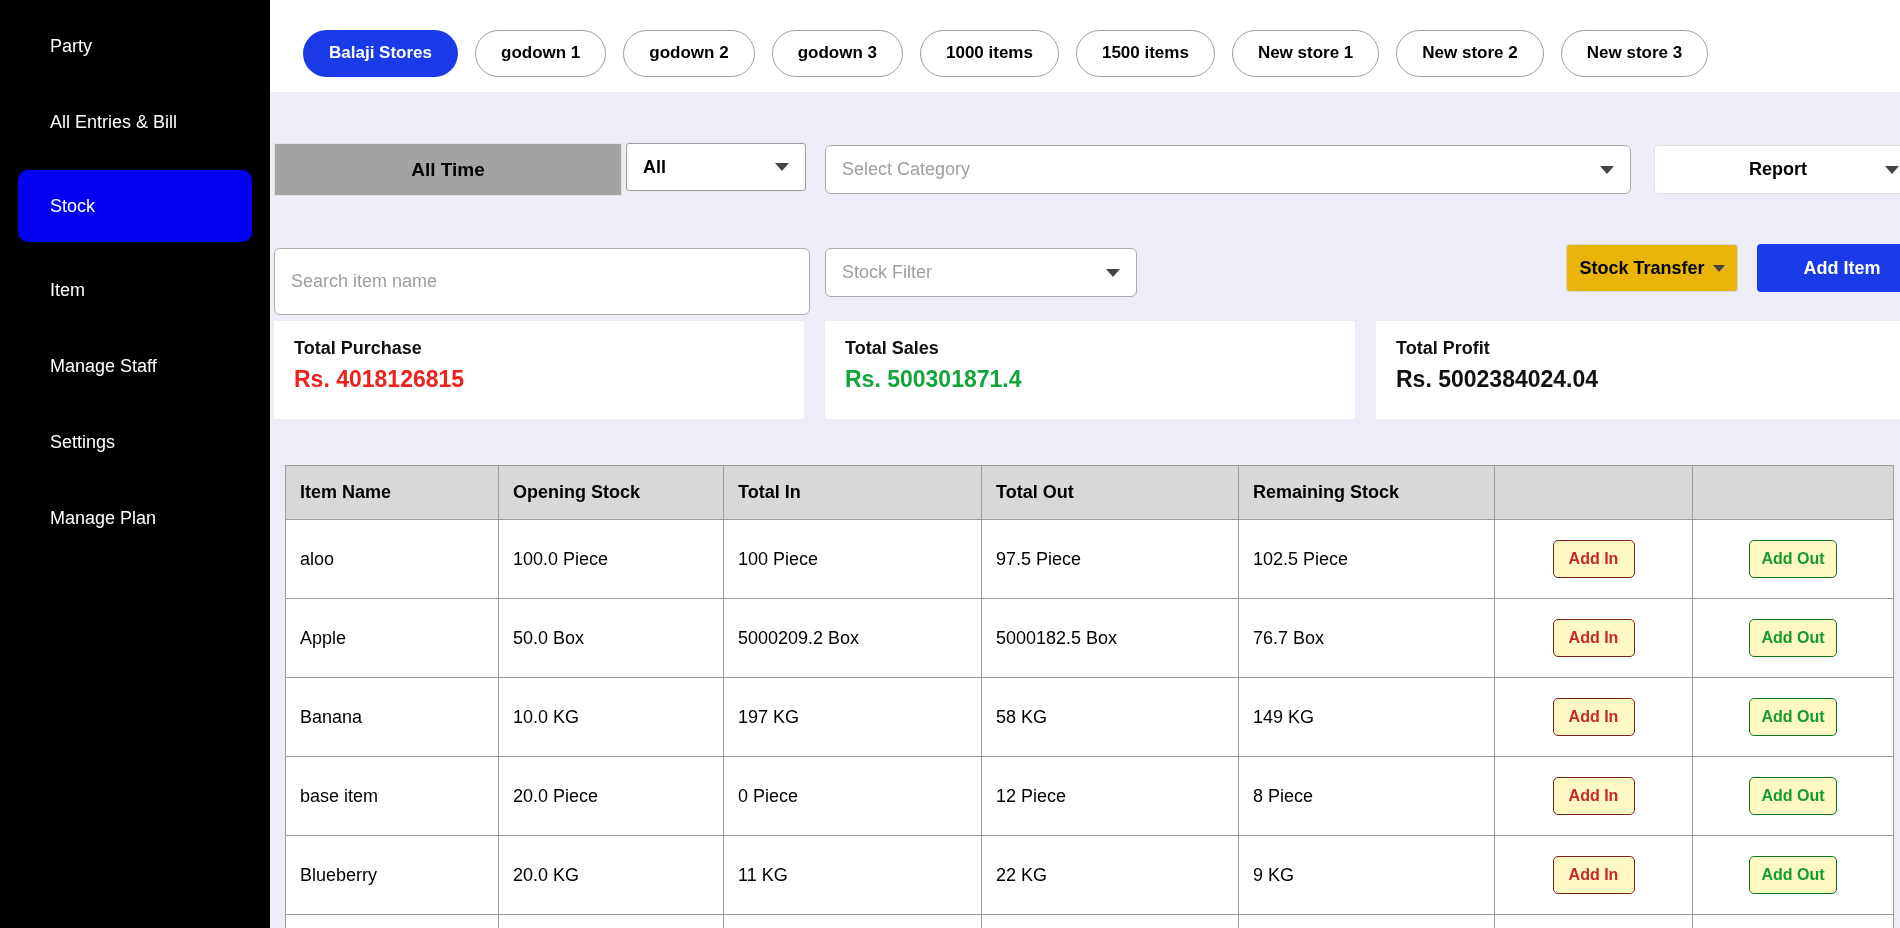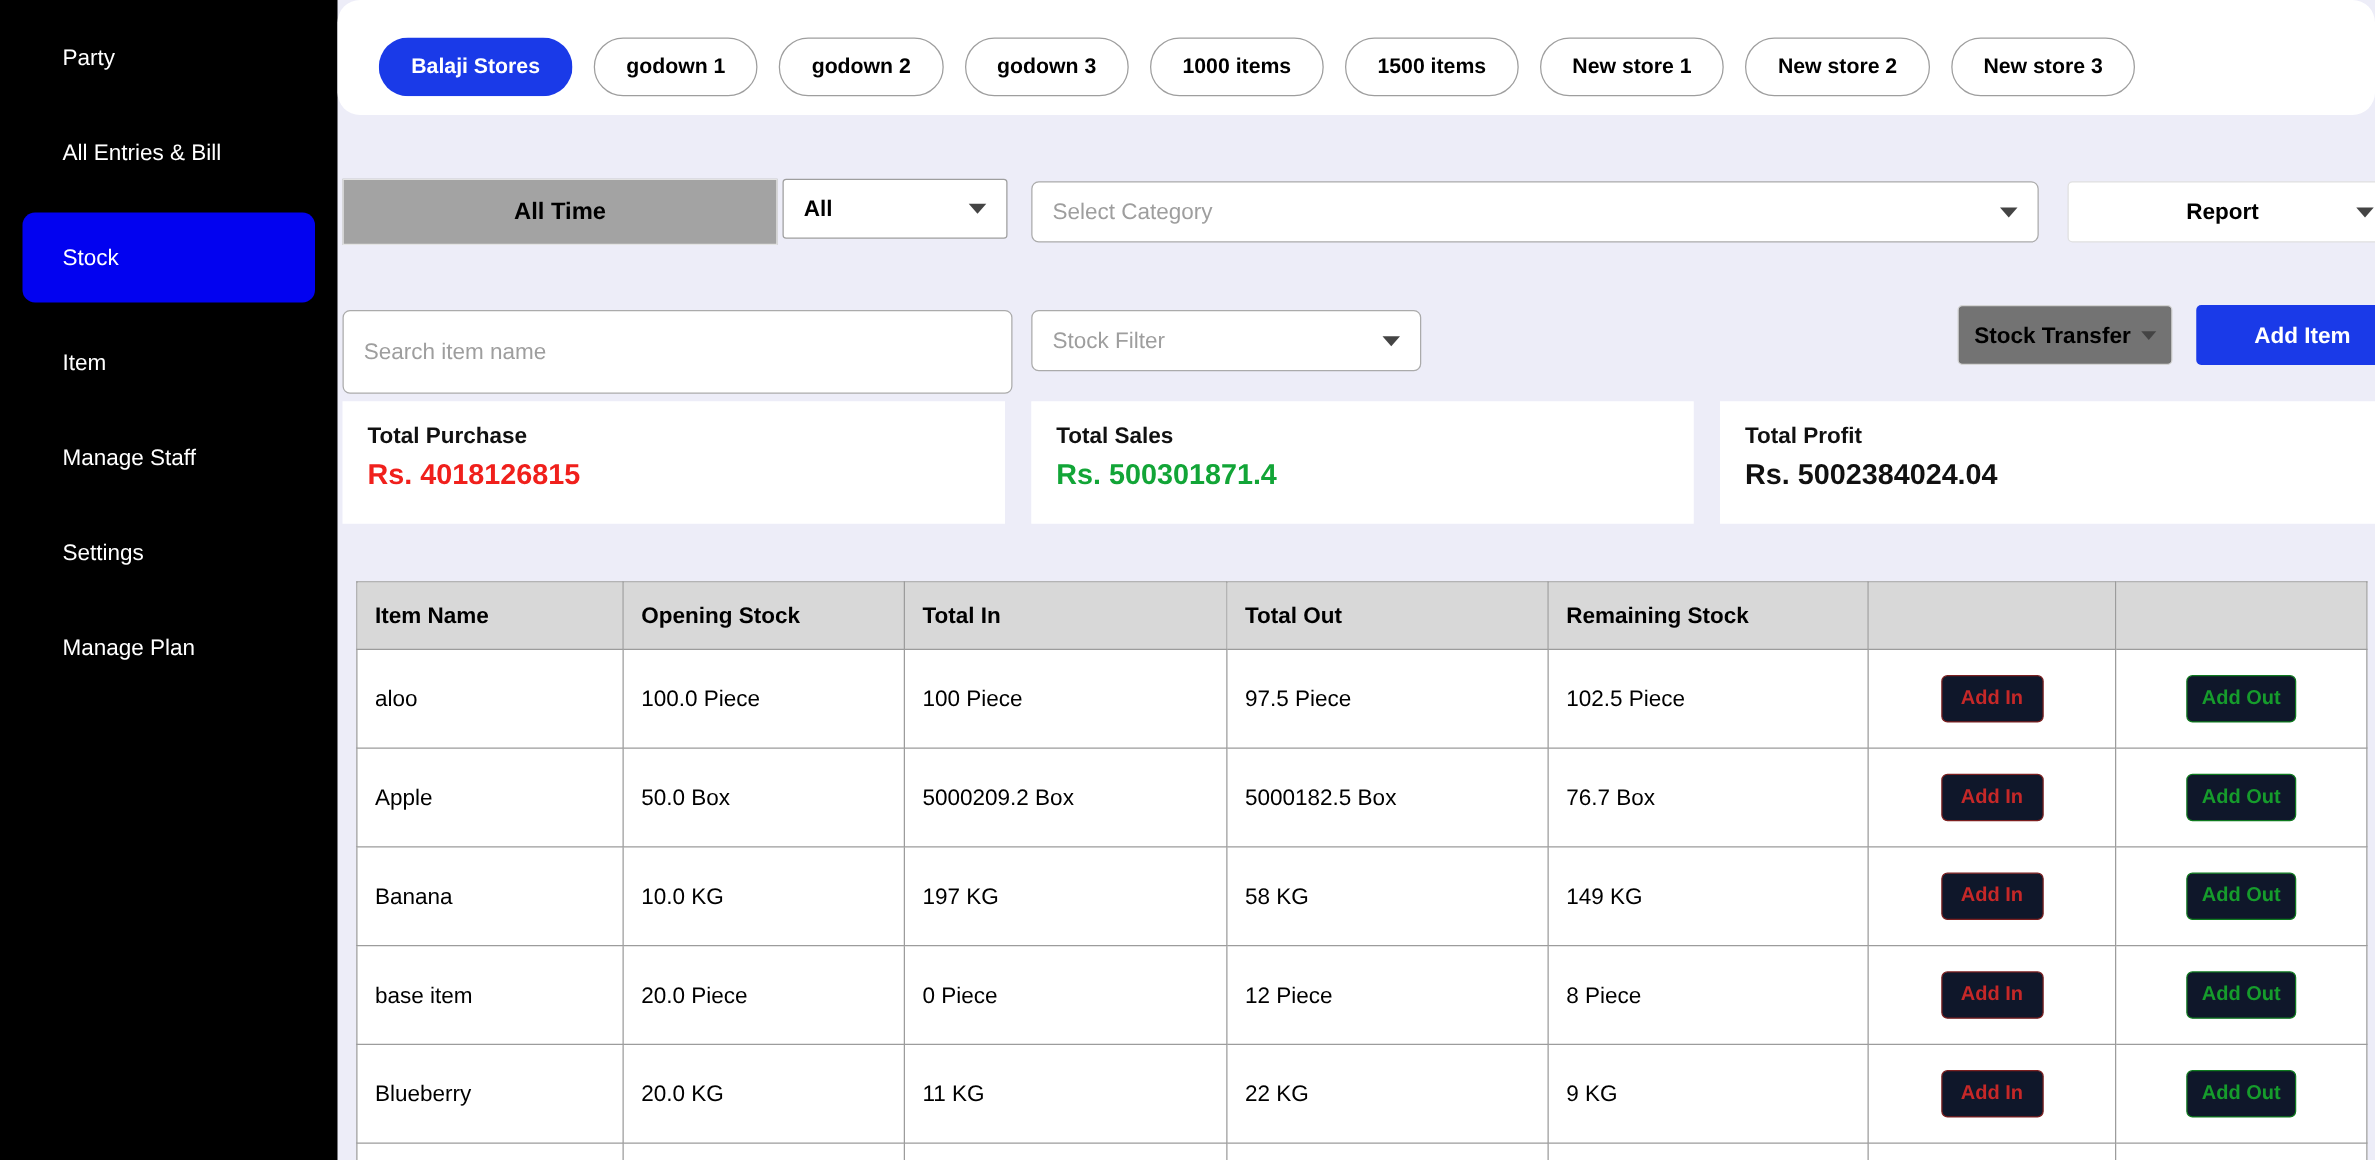--- a/index.html
+++ b/index.html
@@ -8,21 +8,21 @@
 
   
   .sidebar { position: absolute; left: 0; top: 0; width: 270px; height: 100%; background: #000; padding-top: 8px; }
   .side-item { height: 76px; display: flex; align-items: center; padding-left: 50px;
                color: #fff; font-size: 18px; cursor: pointer; }
   .side-item.active { background: var(--sidebar-active, #0202f0); border-radius: 10px;
                margin: 10px 18px; height: 72px; padding-left: 32px; }
 
   
   .topbar { position: absolute; left: 270px; top: 0; right: 0; height: 92px; background: #fff;
-            display: flex; align-items: flex-start; gap: 17px; padding: 30px 0 0 33px; overflow: hidden; border-radius: 18px; }
+            display: flex; align-items: flex-start; gap: 17px; padding: 30px 0 0 33px; overflow: hidden; }
   .chip { height: 47px; line-height: 44px; padding: 0 25px; border: 1.5px solid #9e9e9e; border-radius: 25px;
           font-weight: bold; font-size: 17px; background: #fff; color: #000; white-space: nowrap; cursor: pointer; }
   .chip.active { background: var(--accent, #1a3ae8); color: #fff; border-color: transparent; }
 
   
   .all-time { position: absolute; left: 274px; top: 143px; width: 348px; height: 53px; background: #a3a3a3;
               border: 1px solid #e3e3e3; display: flex; align-items: center; justify-content: center;
               font-weight: bold; font-size: 19px; cursor: pointer; }
   .dd { background: #fff; display: flex; align-items: center; justify-content: space-between;
         padding: 0 16px; cursor: pointer; }
@@ -36,21 +36,21 @@
   .caret { width: 0; height: 0; border-left: 7px solid transparent; border-right: 7px solid transparent;
            border-top: 8px solid #444; flex: none; }
   .caret.small { border-left-width: 6px; border-right-width: 6px; border-top-width: 7px; margin-left: 8px; }
 
   .search-input { position: absolute; left: 274px; top: 248px; width: 536px; height: 67px;
                   border: 1px solid #ababab; border-radius: 6px; padding: 0 16px; font-size: 18px;
                   background: #fff; font-family: "Liberation Sans", sans-serif; }
   .search-input::placeholder { color: #9e9e9e; }
   .stockfilter-dd { position: absolute; left: 825px; top: 248px; width: 312px; height: 49px;
                     border: 1px solid #ababab; border-radius: 6px; font-size: 18px; color: #9e9e9e; }
-  .stock-transfer { position: absolute; left: 1566px; top: 244px; width: 172px; height: 48px; background: #737373;
+  .stock-transfer { position: absolute; left: 1566px; top: 244px; width: 172px; height: 48px; background: #eab308;
                     border: 1px solid #d4d4d4; border-radius: 4px; display: flex; align-items: center;
                     justify-content: center; font-weight: bold; font-size: 18px; cursor: pointer; }
   .add-item { position: absolute; left: 1757px; top: 244px; width: 170px; height: 48px;
               background: var(--accent, #1a3ae8); color: #fff; font-weight: bold; font-size: 18px;
               border: none; border-radius: 4px; cursor: pointer; font-family: "Liberation Sans", sans-serif; }
 
   
   .card { position: absolute; top: 321px; height: 98px; background: #fff; padding: 17px 20px; }
   .card1 { left: 274px; width: 530px; }
   .card2 { left: 825px; width: 530px; }
@@ -59,21 +59,21 @@
   .card-value { font-weight: bold; font-size: 23px; margin-top: 7px; color: #111; }
 
   
   .stock-table { position: absolute; left: 285px; top: 465px; border-collapse: collapse; background: #fff;
                  table-layout: fixed; }
   .stock-table th, .stock-table td { border: 1px solid #9c9c9c; font-size: 18px; text-align: left;
                  padding: 0 0 0 14px; overflow: hidden; white-space: nowrap; }
   .stock-table th { background: #d8d8d8; height: 54px; font-weight: bold; }
   .stock-table td { height: 79px; background: #fff; }
   .stock-table td.action-cell { padding: 0; text-align: center; }
-  .btn-add-in, .btn-add-out { height: 38px; background: #0f172a; border-radius: 5px; font-weight: bold;
+  .btn-add-in, .btn-add-out { height: 38px; background: #fef9c3; border-radius: 5px; font-weight: bold;
                  font-size: 16px; cursor: pointer; font-family: "Liberation Sans", sans-serif; }
   .btn-add-in { width: 82px; border: 1px solid #7c2020; color: #c62828; }
   .btn-add-out { width: 88px; border: 1.5px solid #0f7a1f; color: #169c2c; }
 </style>
 </head>
 <body>
 
 <div class="screen">
 
   <aside class="sidebar" id="sidebar">

